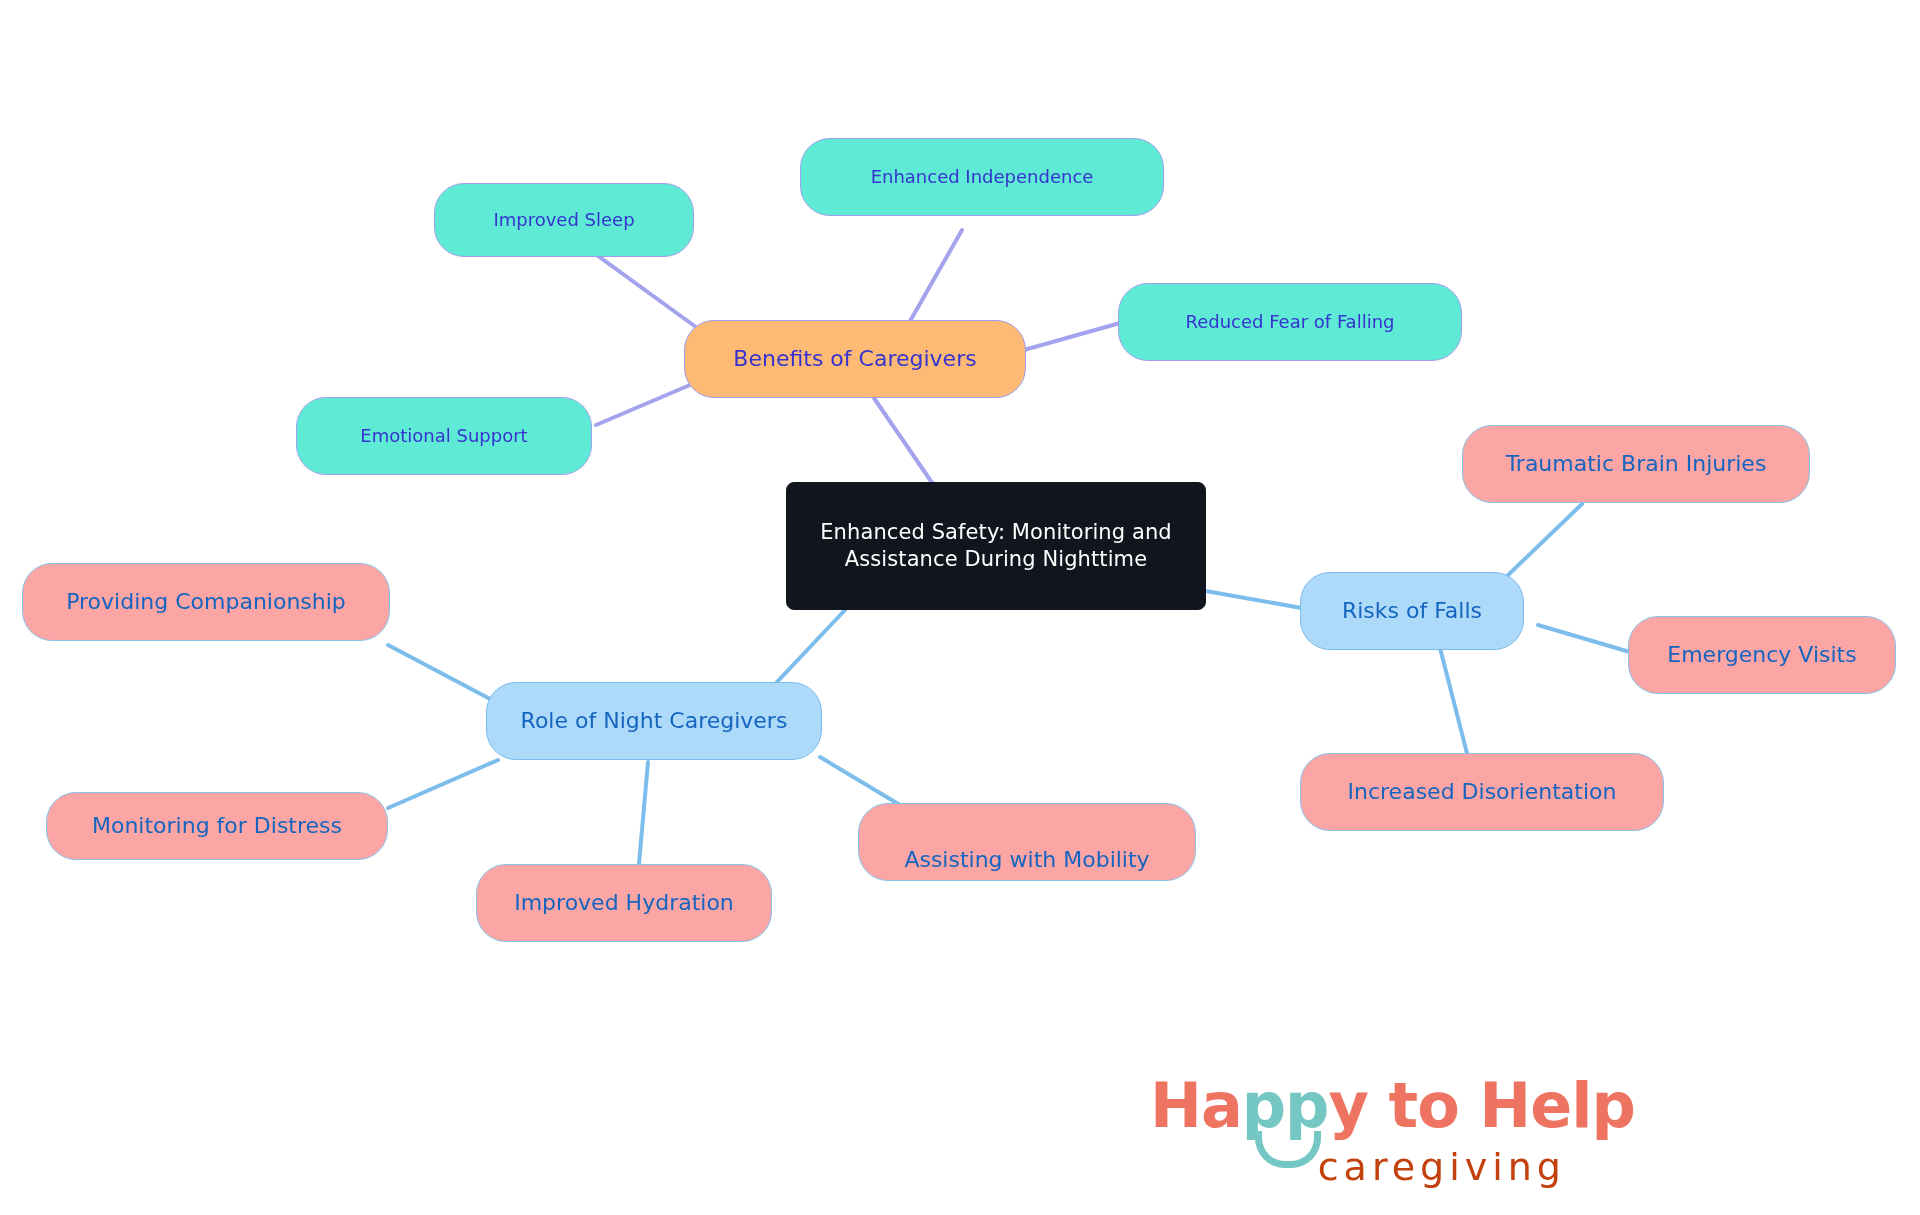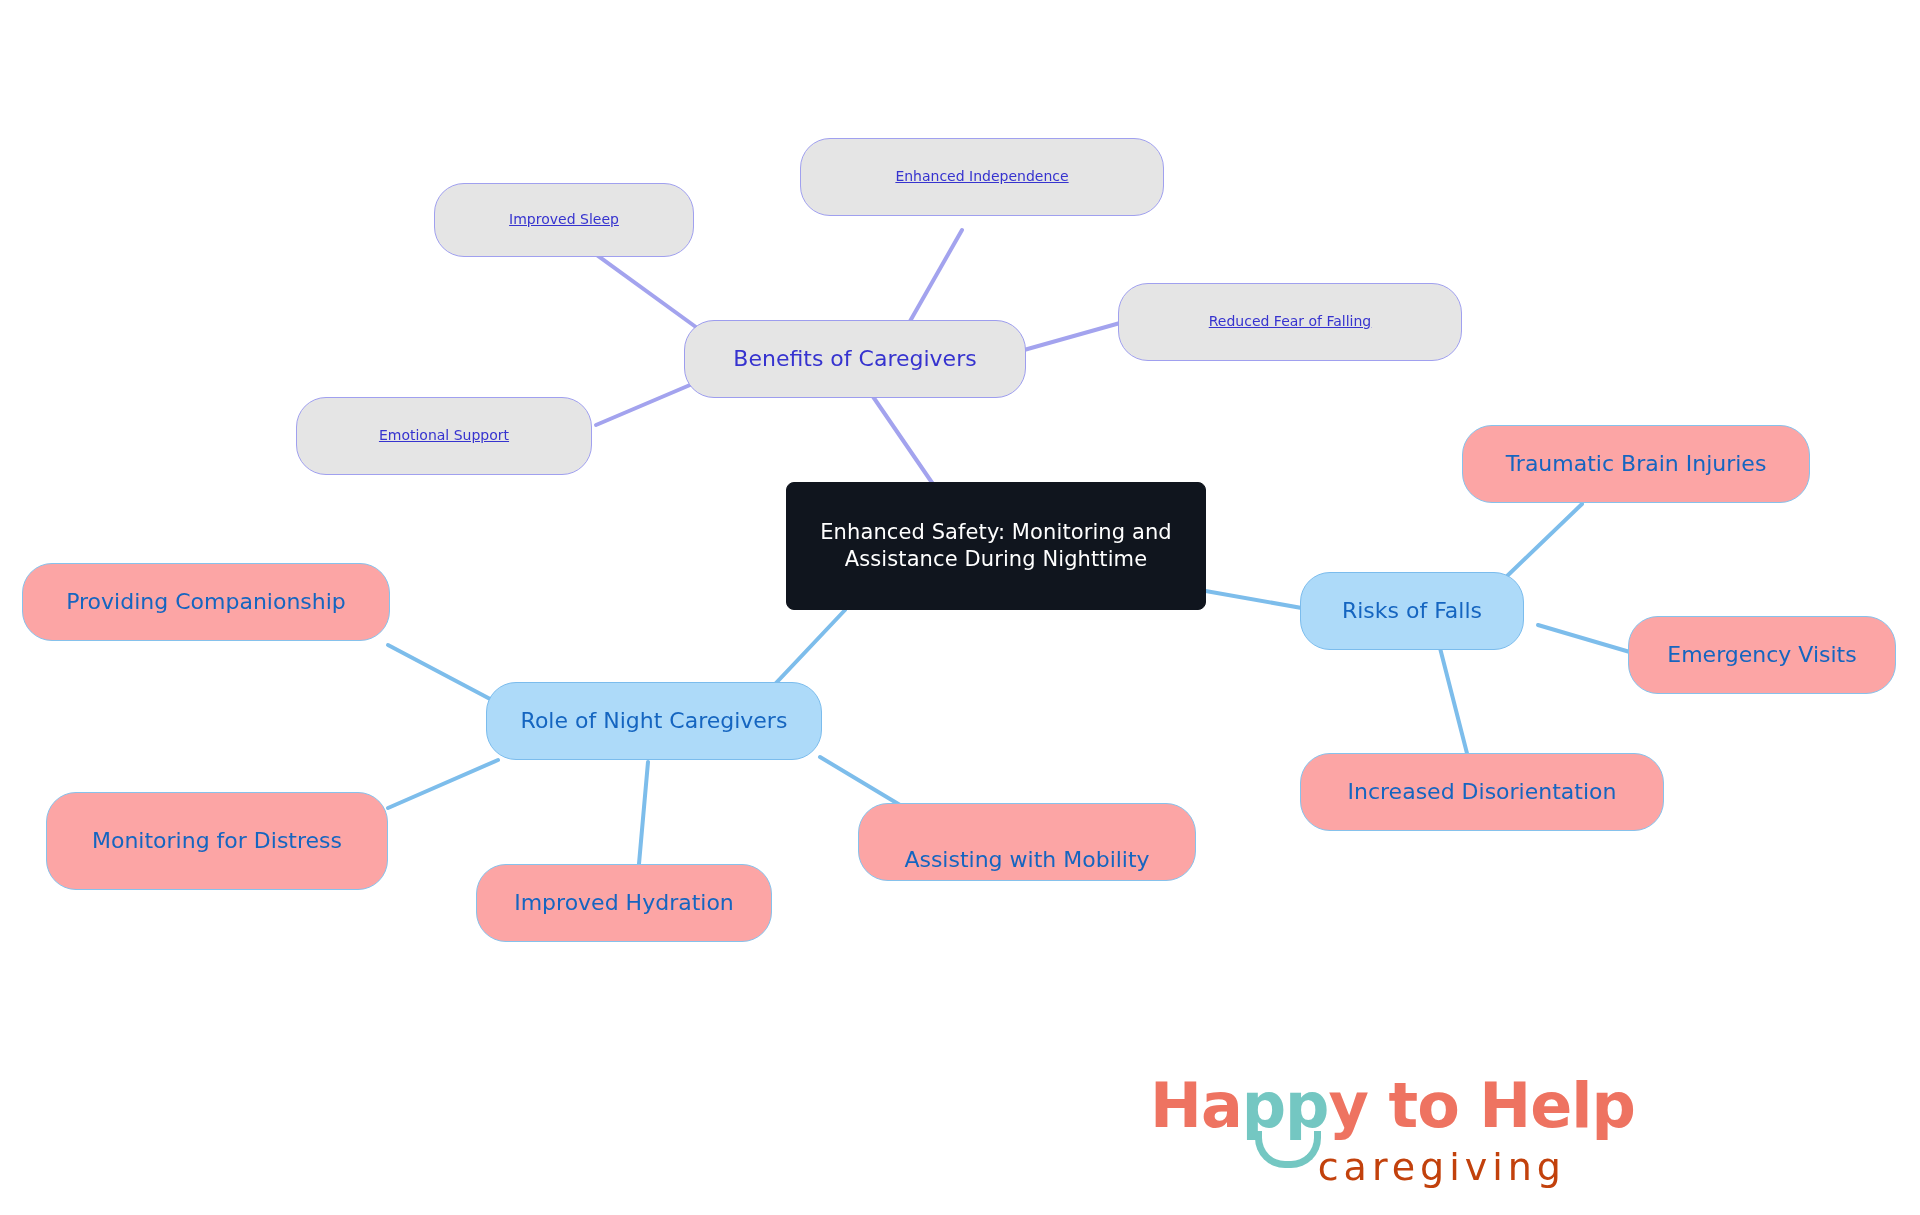--- a/index.html
+++ b/index.html
@@ -50,29 +50,28 @@
     border-color: #10151e;
     color: #ffffff;
     border-radius: 8px;
     font-size: 21px;
     white-space: normal;
     line-height: 1.3;
     letter-spacing: 0.1px;
   }
 
   .node.purple {
-    background: #e5e5e5;
+    background: #5eead4;
     border-color: #a0a0ef;
     color: #3633cf;
-    font-size: 14px;
-    text-decoration: underline;
+    font-size: 18px;
   }
 
   .node.purple-branch {
-    background: #e5e5e5;
+    background: #fdba74;
     border-color: #9d9dee;
     color: #3633cf;
     font-size: 22px;
   }
 
   .node.blue {
     background: #fca5a5;
     border-color: #86c2ec;
     color: #1565c0;
     font-size: 22px;
@@ -197,21 +196,21 @@
   </div>
 
   <div class="node blue-branch" style="left:486px; top:682px; width:336px; height:78px;">
     <span>Role of Night Caregivers</span>
   </div>
 
   <div class="node blue" style="left:22px; top:563px; width:368px; height:78px;">
     <span>Providing Companionship</span>
   </div>
 
-  <div class="node blue" style="left:46px; top:792px; width:342px; height:98px;">
+  <div class="node blue" style="left:46px; top:792px; width:342px; height:68px;">
     <span>Monitoring for Distress</span>
   </div>
 
   <div class="node blue" style="left:476px; top:864px; width:296px; height:78px;">
     <span>Improved Hydration</span>
   </div>
 
   <div class="node blue" style="left:858px; top:803px; width:338px; height:78px;align-items:flex-end;">
     <span>Assisting with Mobility</span>
   </div>

